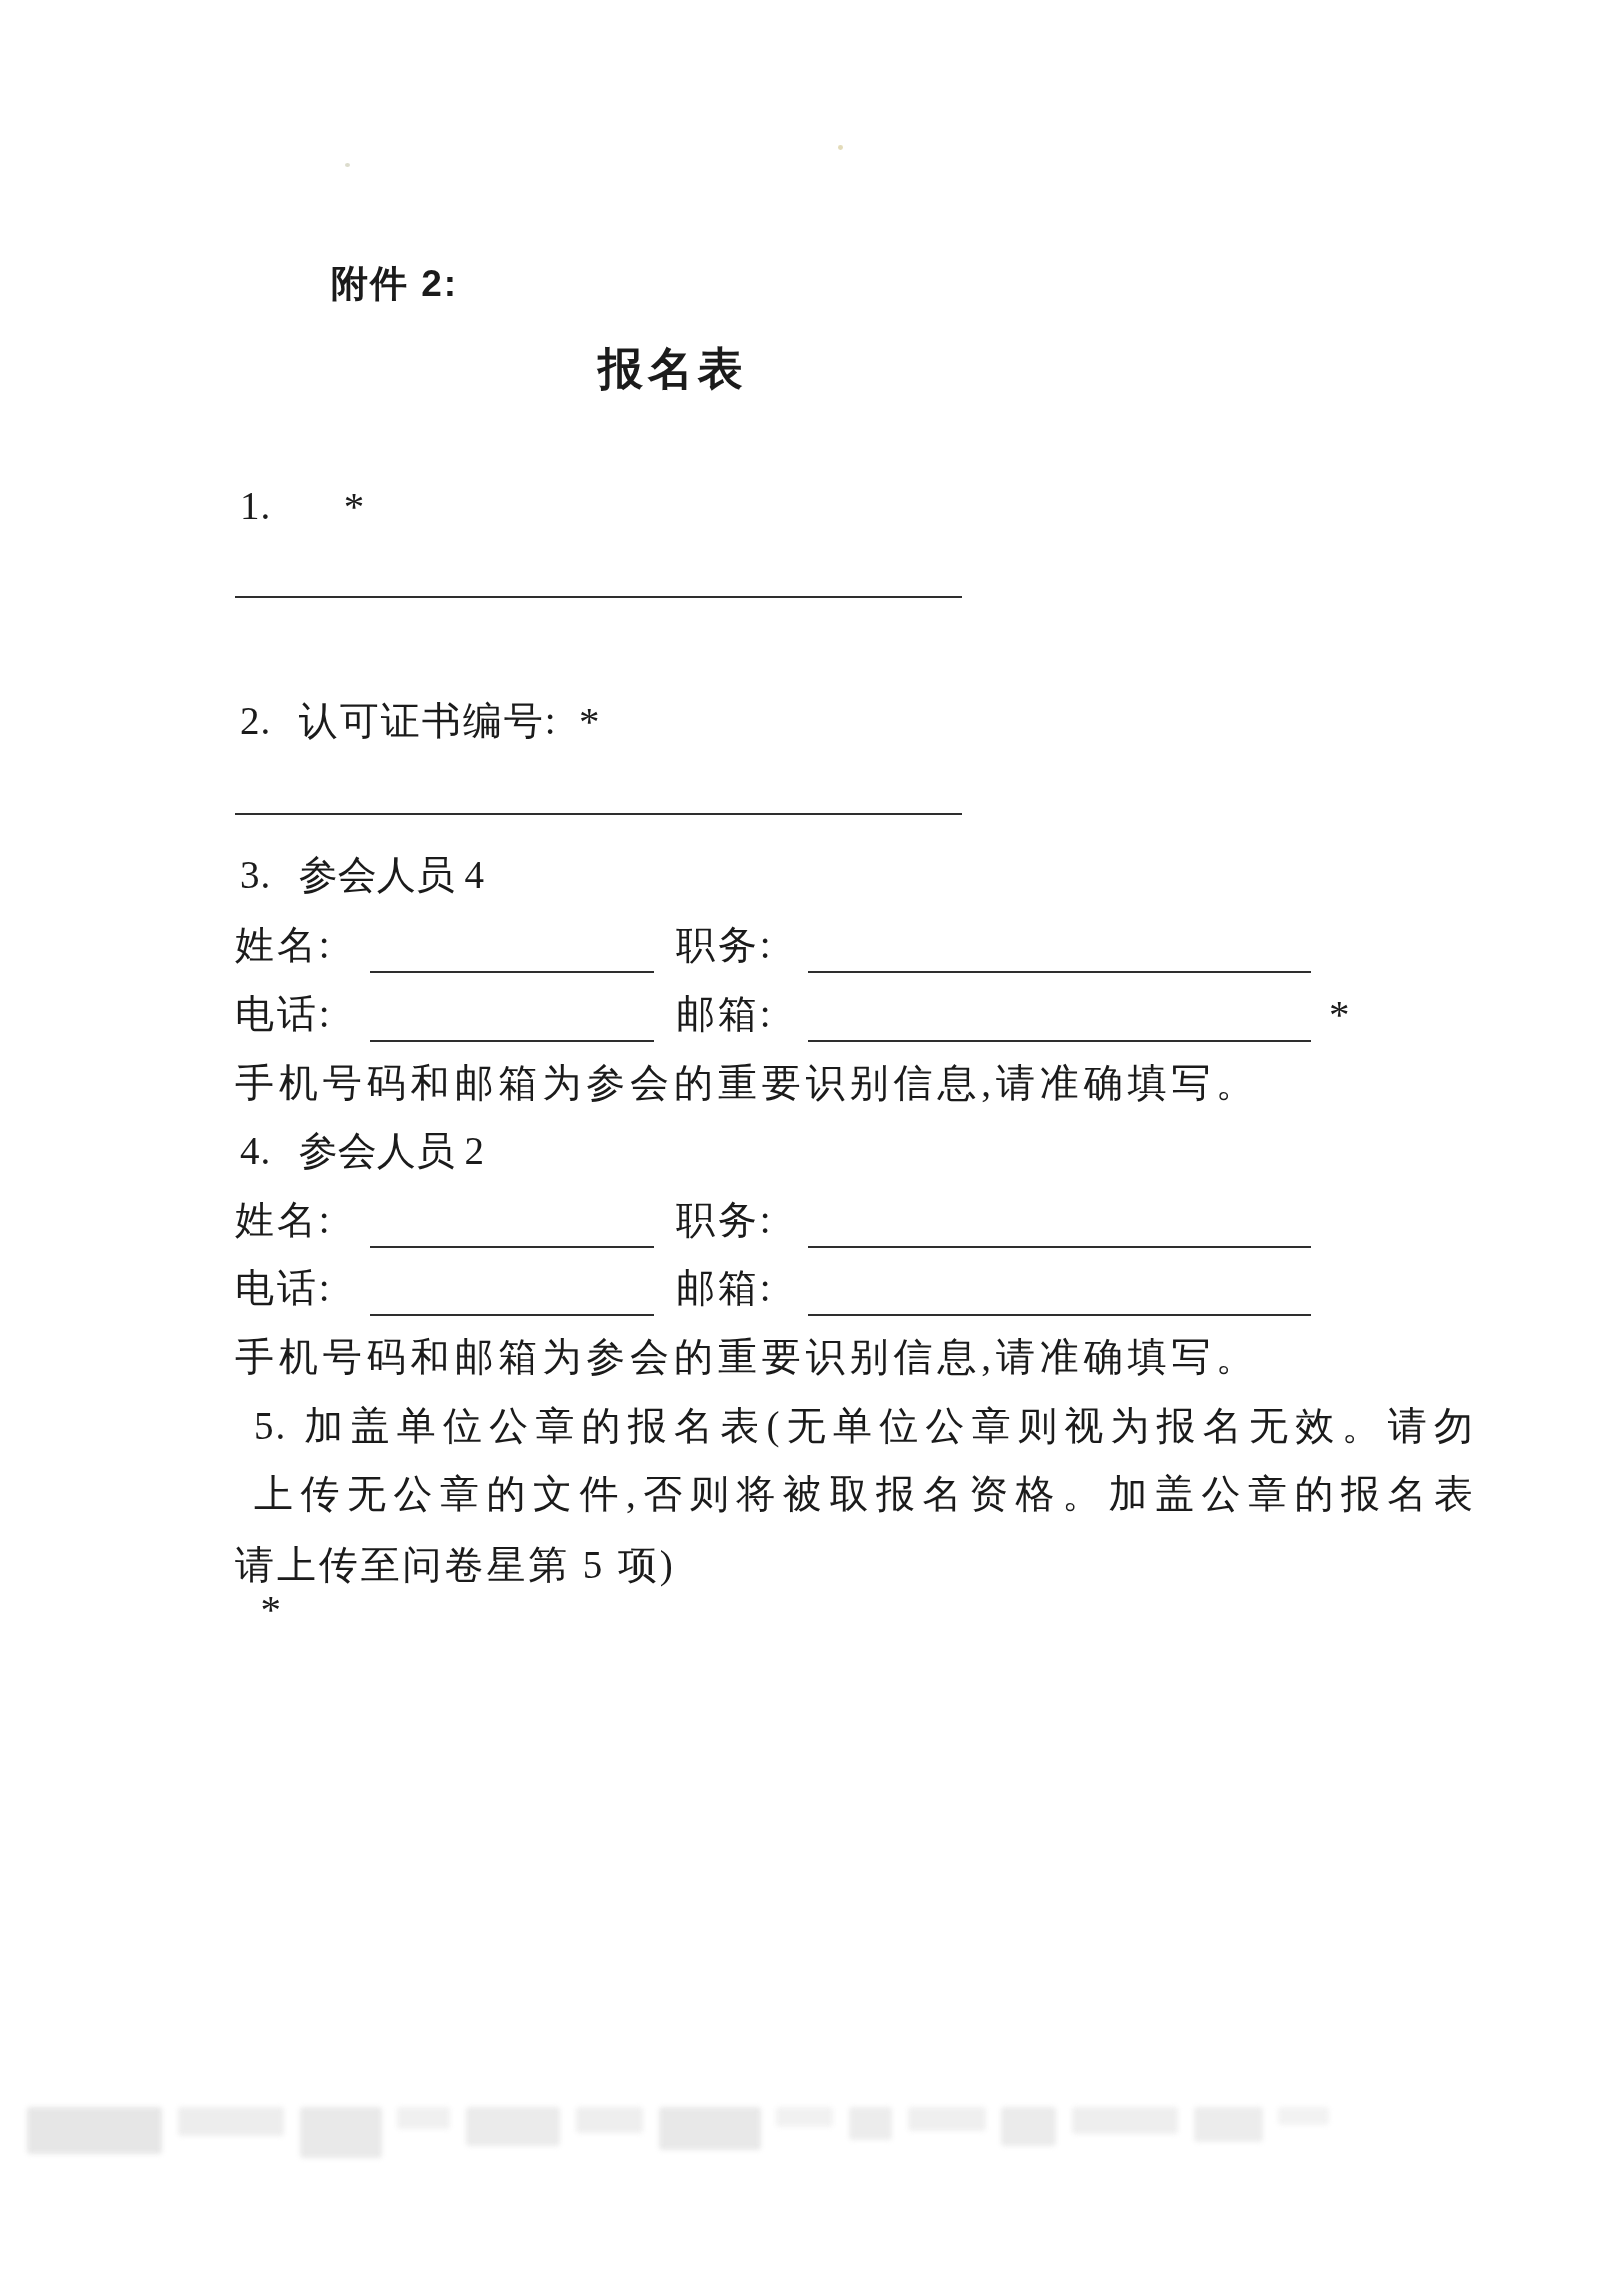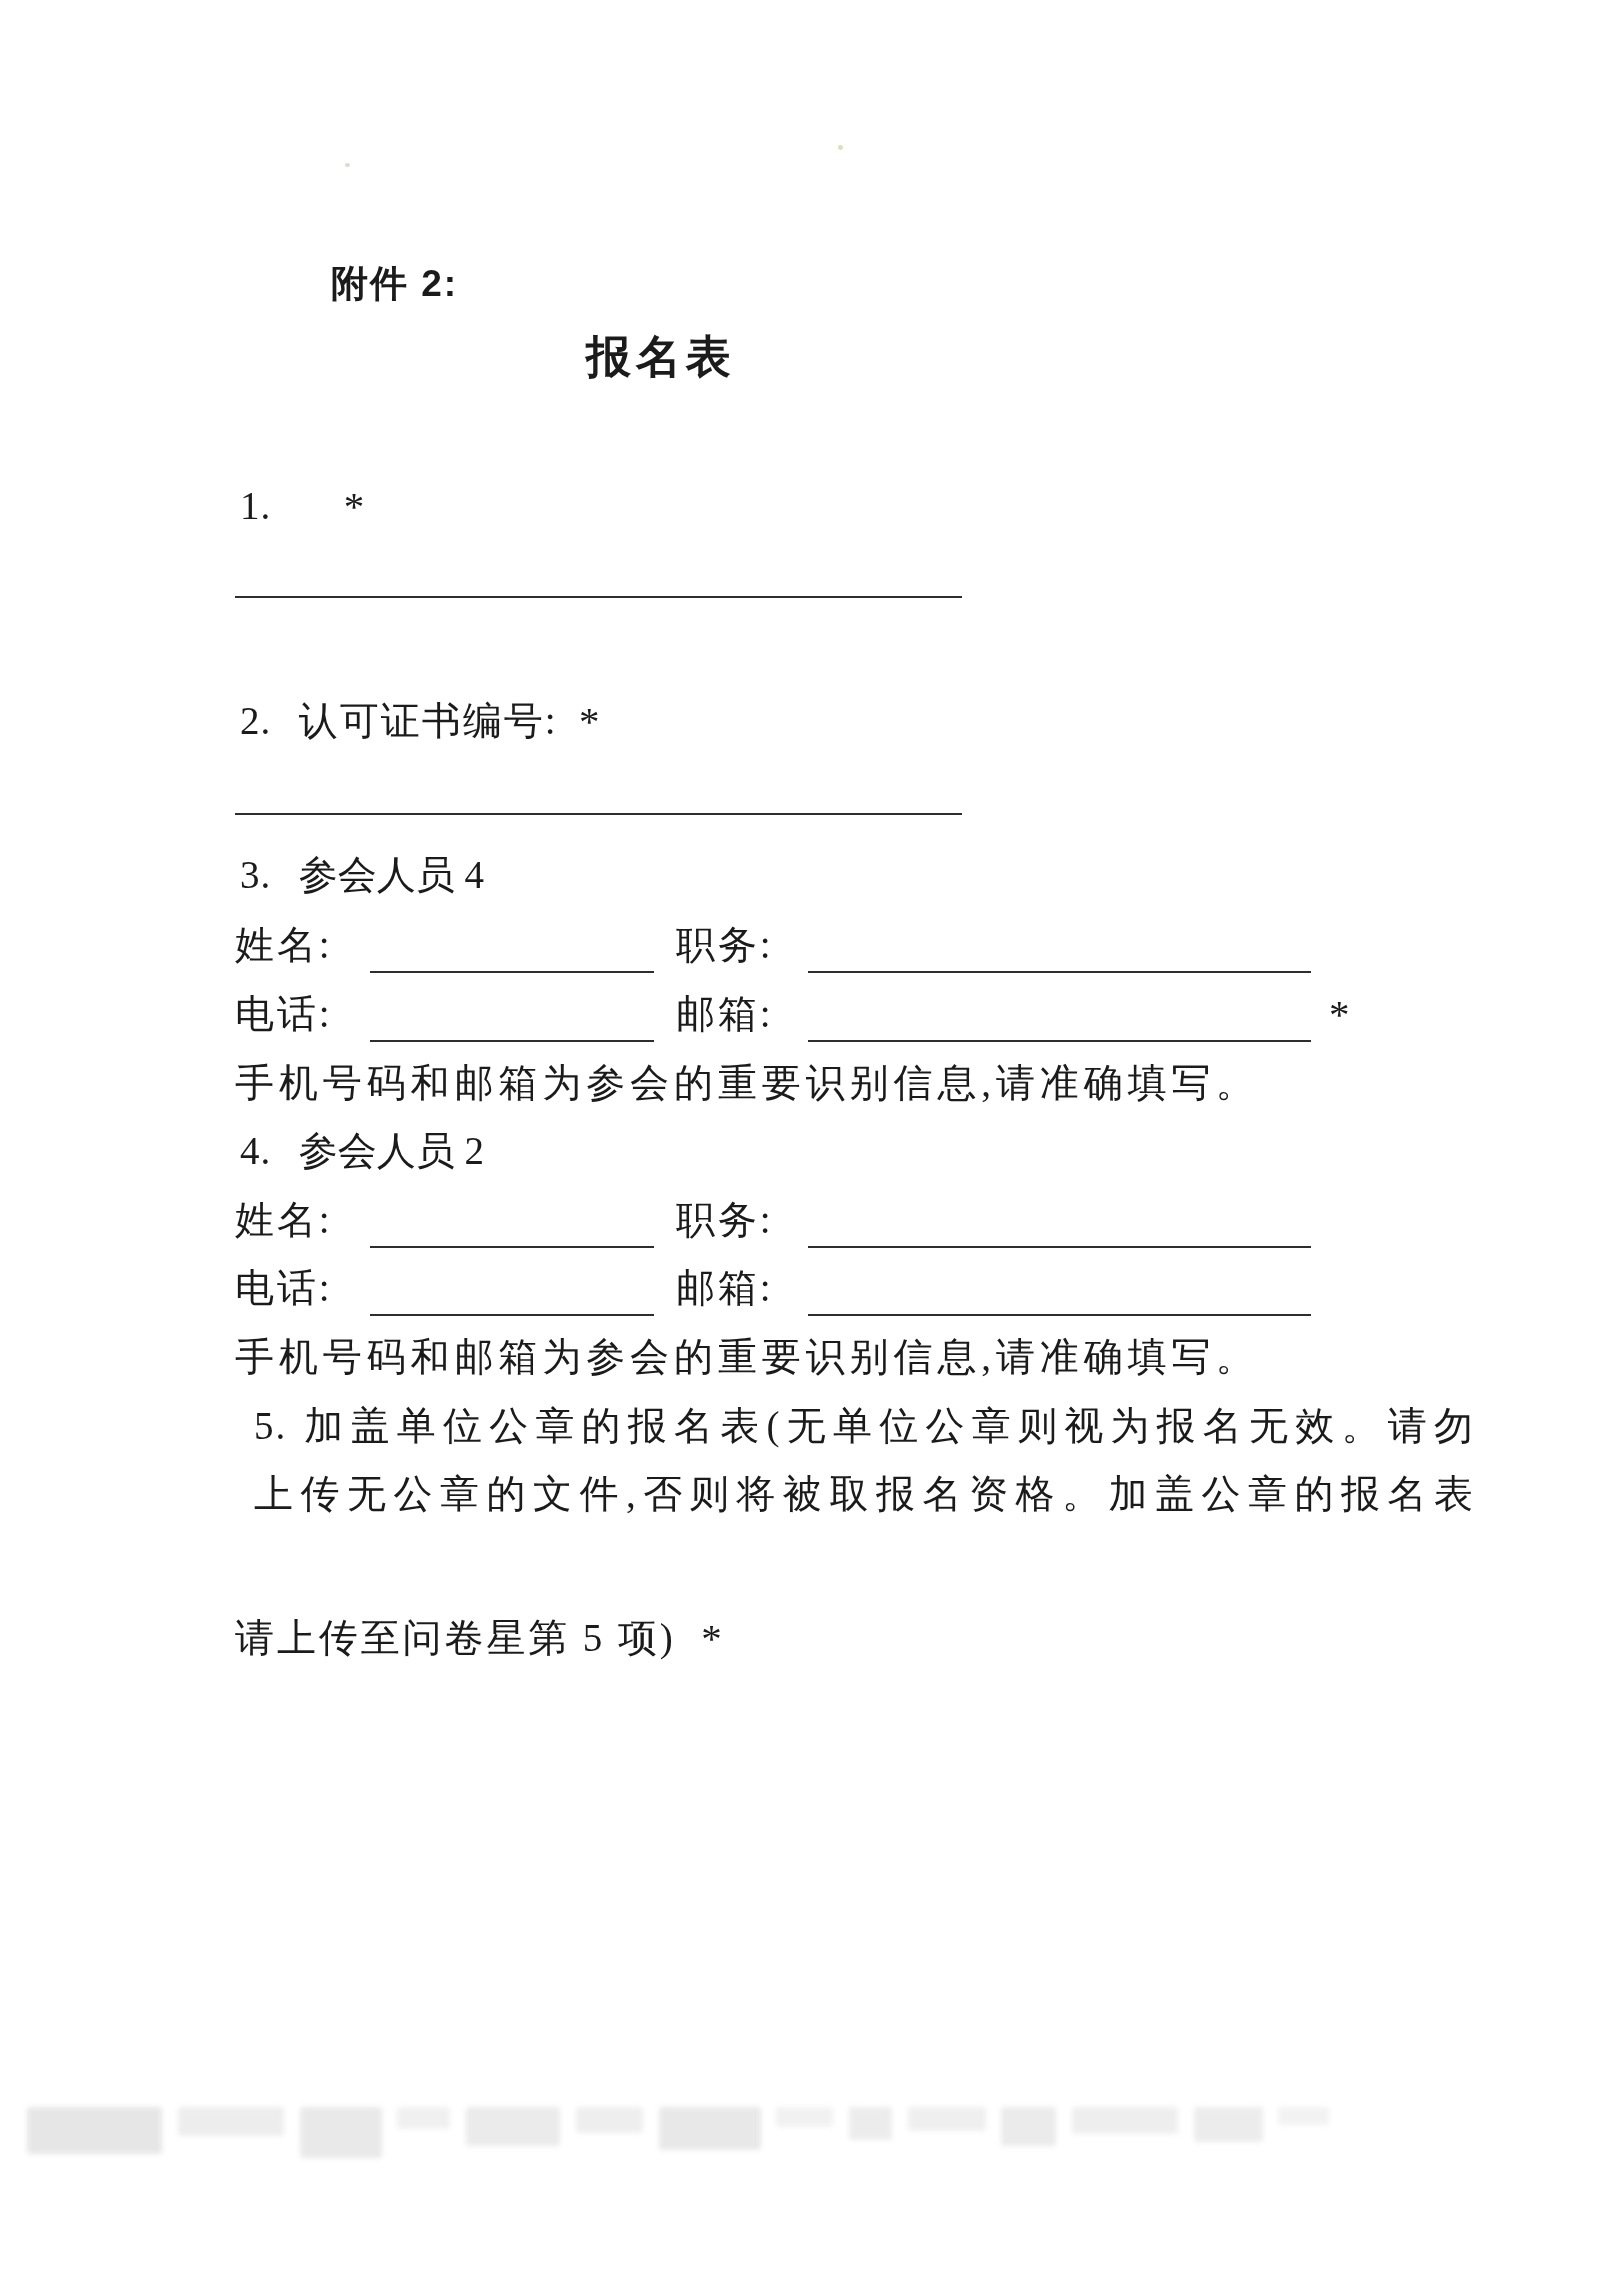--- a/index.html
+++ b/index.html
@@ -39,21 +39,21 @@
   }
   .attachment {
     position: absolute;
     left: 331px; top: 259px;
     font-size: 37px;
     letter-spacing: 2px;
   }
   .title {
     position: absolute;
     left: 582px; top: 323px;
-    margin: 4px;
+    margin: 16px;
     font-size: 45px;
     letter-spacing: 4.9px;
   }
   .subtitle {
     position: absolute;
     left: 241px; top: 416px;
     font-size: 39px;
     letter-spacing: 4.9px;
     white-space: nowrap;
   }
@@ -163,21 +163,21 @@
 
   <span class="t" style="left:235px; top:1266px;">电话:</span>
   <div class="fill" style="left:370px; top:1314px; width:284px;"></div>
   <span class="t" style="left:676px; top:1266px;">邮箱:</span>
   <div class="fill" style="left:808px; top:1314px; width:503px;"></div>
 
   <span class="t note" style="left:235px; top:1335px;">手机号码和邮箱为参会的重要识别信息,请准确填写。</span>
 
   <div class="jline" style="top:1404px;">5. 加盖单位公章的报名表(无单位公章则视为报名无效。请勿</div>
   <div class="jline" style="top:1472px;">上传无公章的文件,否则将被取报名资格。加盖公章的报名表</div>
-  <div class="row" style="left:235px; top:1616px;">
+  <div class="row" style="left:235px; top:1543px;flex-direction:column;">
     <span style="letter-spacing:2.9px;">请上传至问卷星第 5 项)</span>
     <span class="star" style="margin-left:25.5px;">*</span>
   </div>
 
   <span class="speck speck1"></span>
   <span class="speck speck2"></span>
   <div class="artifacts">
     <span class="a1"></span>
       <span class="a2"></span>
       <span class="a3"></span>

